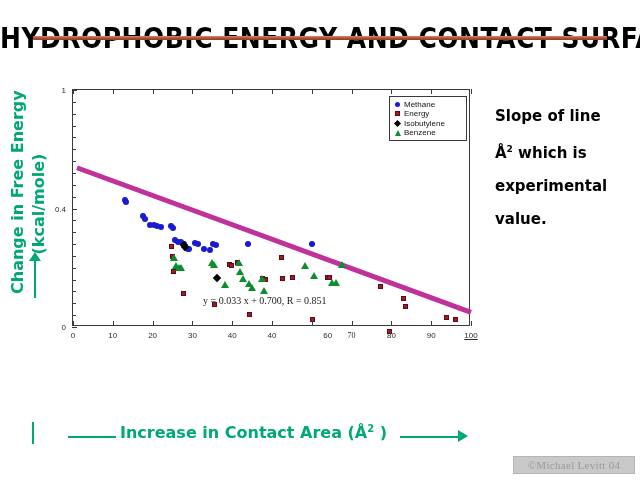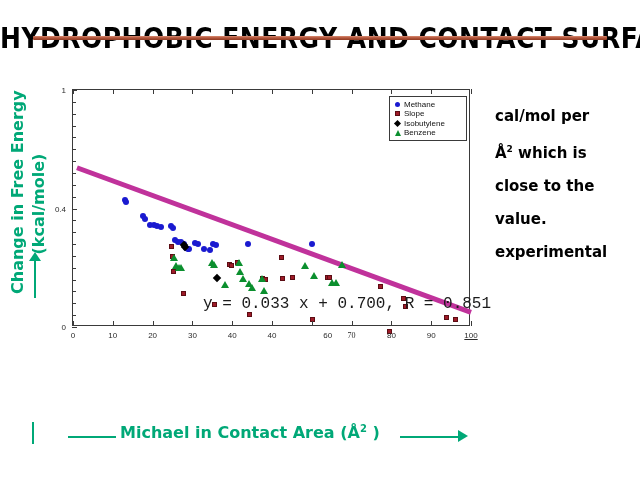--- a/index.html
+++ b/index.html
@@ -48,22 +48,22 @@
   .pt.circle{width:6px;height:6px;border-radius:50%;background:#1a1ad0;
     margin-left:-3px;margin-top:-3px;}
   .pt.square{width:5px;height:5px;background:#9e1b28;border:1px solid #5c0d14;
     margin-left:-3px;margin-top:-3px;box-sizing:border-box;}
   .pt.diamond{width:6px;height:6px;background:#000;margin-left:-3px;margin-top:-3px;
     transform:rotate(45deg);}
   .pt.triangle{width:0;height:0;border-left:4px solid transparent;
     border-right:4px solid transparent;border-bottom:7px solid #0b8f2e;
     margin-left:-4px;margin-top:-4px;}
   #eqn{
-    position:absolute;left:130px;top:205px;font-size:16px;color:#1b1b1b;
-    font-family:Liberation Mono, monospace;white-space:nowrap;
+    position:absolute;left:130px;top:205px;font-size:10px;color:#1b1b1b;
+    font-family:Liberation Serif, serif;white-space:nowrap;
   }
 
   
   #legend{
     position:absolute;left:316px;top:6px;width:78px;
     border:1px solid #3a3a3a;background:#fff;padding:2px 3px 2px 3px;
     box-sizing:border-box;
   }
   .legend-row{display:flex;align-items:center;height:9px;margin:0.5px 0;}
   .legend-mark{width:9px;display:flex;justify-content:center;align-items:center;}
@@ -293,21 +293,21 @@
           <div class="legend-row">
             <span class="legend-mark">
               <span class="lm-circle" style="background: rgb(26, 26, 208);"></span>
             </span>
             <span class="legend-text">Methane</span>
           </div>
           <div class="legend-row">
             <span class="legend-mark">
               <span class="lm-square" style="background: rgb(158, 27, 40);"></span>
             </span>
-            <span class="legend-text">Slope</span>
+            <span class="legend-text">Energy</span>
           </div>
           <div class="legend-row">
             <span class="legend-mark">
               <span class="lm-diamond" style="background: rgb(0, 0, 0);"></span>
             </span>
             <span class="legend-text">Isobutylene</span>
           </div>
           <div class="legend-row">
             <span class="legend-mark">
               <span class="lm-triangle" style="border-bottom-color: rgb(11, 143, 46);"></span>
@@ -323,30 +323,30 @@
     </div>
     <div id="y-caption-text" class="handw">
       <span>Change in Free Energy</span>
       <span class="l2">(kcal/mole)</span>
     </div>
     <div id="y-tail"></div>
 
     <div id="x-axis-caption">
       <div id="x-dash"></div>
       <div id="x-caption-text" class="handw">
-        <span>Michael in Contact Area (</span><span>Å</span><sup>2</sup><span> )</span>
+        <span>Increase in Contact Area (</span><span>Å</span><sup>2</sup><span> )</span>
       </div>
       <div id="x-arrow-line"></div>
       <div id="x-arrow-head"></div>
     </div>
 
   </div>
 
   <div id="note">
-      <span class="ln">cal/mol per</span>
+      <span class="ln">Slope of line</span>
       <span class="ln"><span>Å</span><sup>2</sup> which is</span>
-      <span class="ln">close to the</span>
+      <span class="ln">experimental</span>
       <span class="ln">value.</span>
-      <span class="ln">experimental</span>
-    </div>
-
+    </div>
+
+  <div id="watermark">©Michael Levitt 04</div>
 
 </div>
 
 </body></html>

